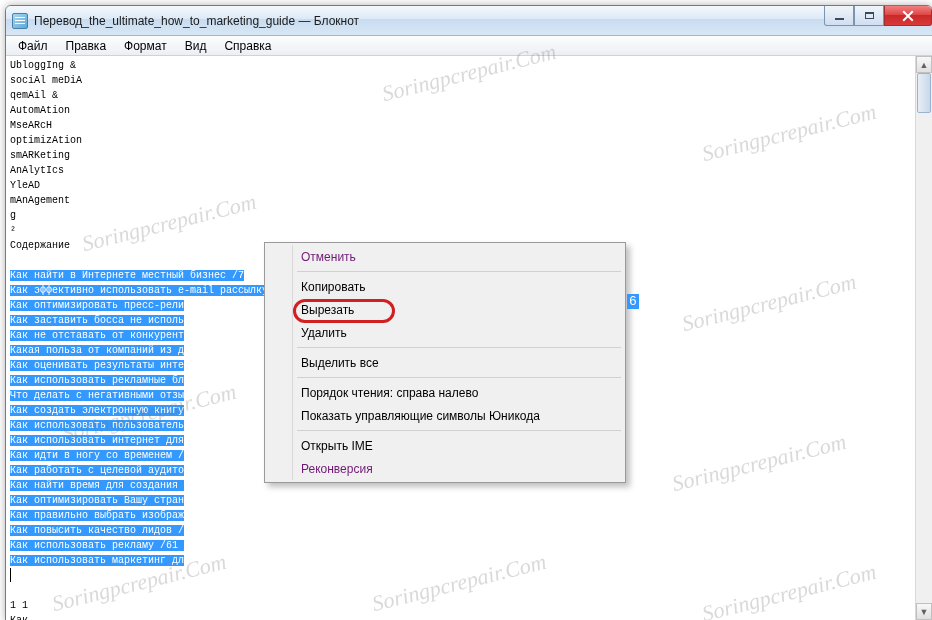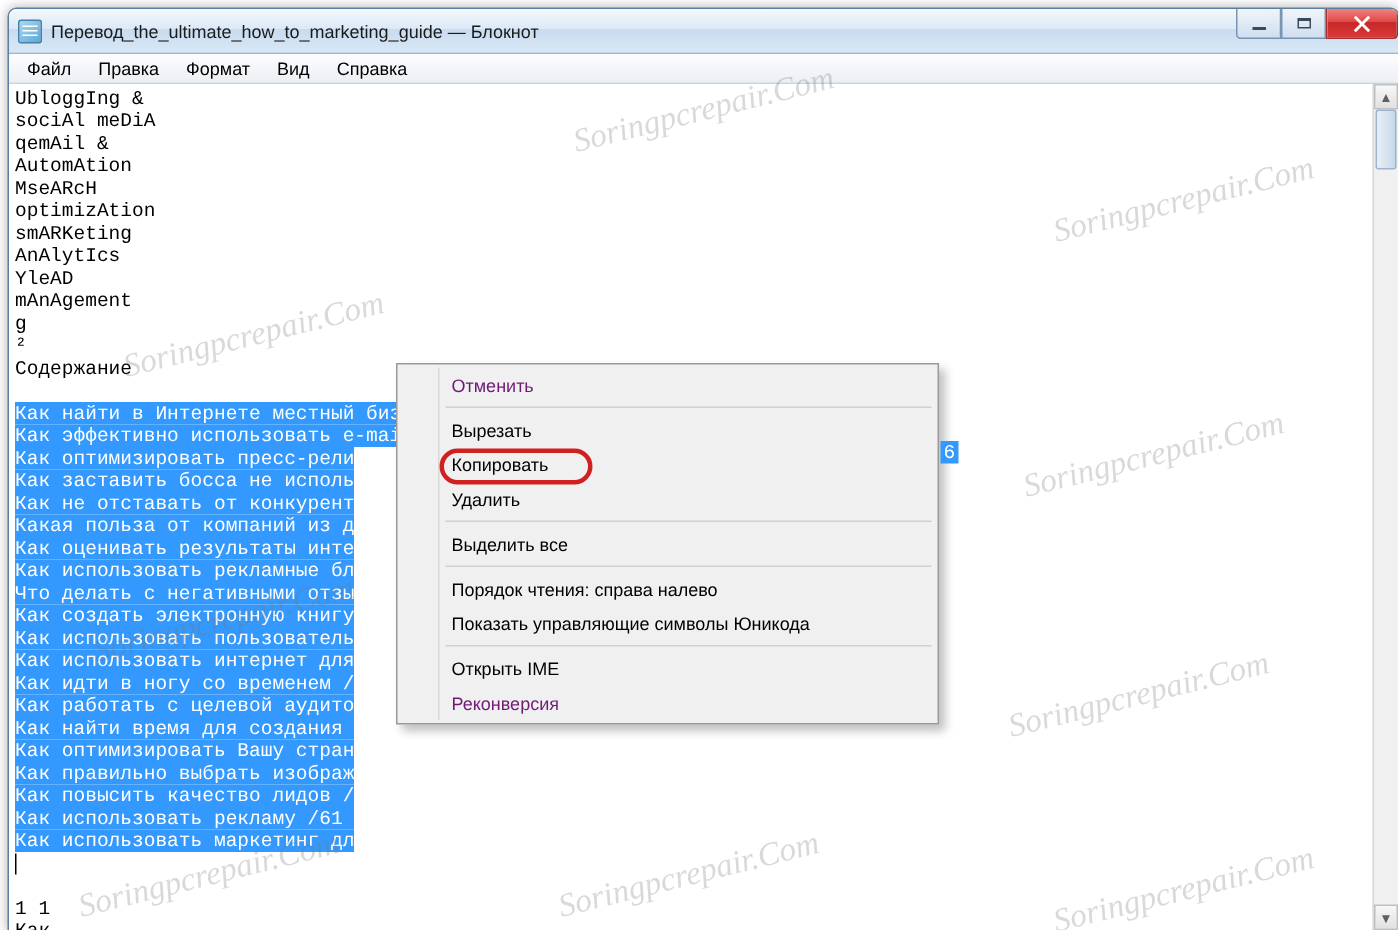--- a/index.html
+++ b/index.html
@@ -83,21 +83,21 @@
   .client {
     flex:1;
     display:flex;
     position:relative;
     overflow:hidden;
   }
   .textarea {
     flex:1;
     padding: 2px 2px 2px 4px;
     font-family: Consolas, "Courier New", monospace;
-    font-size: 13px;
+    font-size: 10px;
     line-height: 15px;
     white-space: pre;
     overflow: hidden;
     position: relative;
     cursor: text;
   }
   .textarea .line { height:15px; }
   .sel {
     background:#3399ff;
     color:#fff;
@@ -221,22 +221,22 @@
       </div>
       <div class="arrow">▼</div>
     </div>
   </div>
 </div>
 
 <div class="ctxmenu">
   <div class="gutter"></div>
   <div class="item disabled">Отменить</div>
   <div class="sep"></div>
+  <div class="item">Копировать</div>
   <div class="item">Вырезать</div>
-  <div class="item">Копировать</div>
   <div class="item">Удалить</div>
   <div class="sep"></div>
   <div class="item">Выделить все</div>
   <div class="sep"></div>
   <div class="item">Порядок чтения: справа налево</div>
   <div class="item">Показать управляющие символы Юникода</div>
   <div class="sep"></div>
   <div class="item">Открыть IME</div>
   <div class="item disabled">Реконверсия</div>
 

